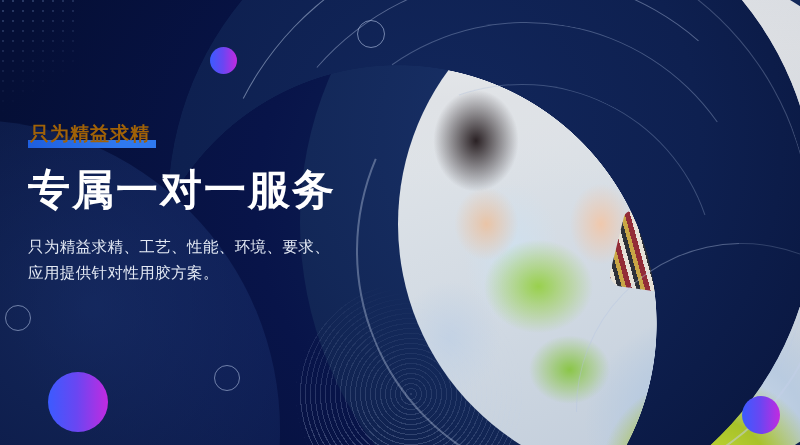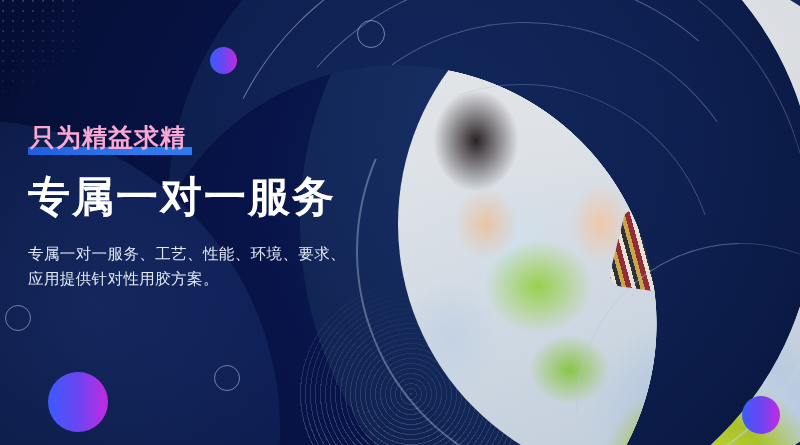--- a/index.html
+++ b/index.html
@@ -247,23 +247,23 @@
   .copy {
     position: absolute;
     left: 28px;
     top: 124px;
     width: 350px;
     z-index: 12;
   }
   .eyebrow {
     position: relative;
     display: inline-block;
-    font-size: 25px;
+    font-size: 19px;
     font-weight: 700;
-    color: #f9a8d4;
+    color: #a16207;
     letter-spacing: 1px;
     line-height: 1.1;
     padding: 0 2px 3px 2px;
   }
   .eyebrow .hl {
     position: absolute;
     left: 0;
     right: -4px;
     bottom: 0px;
     height: 8px;
@@ -333,18 +333,18 @@
   <div class="gdot d2"></div>
   <div class="gdot d3"></div>
 
   <div class="copy">
     <div class="eyebrow">
       <span class="hl"></span>
       <span>只为精益求精</span>
     </div>
     <div class="headline">专属一对一服务</div>
     <div class="desc">
-      <span>专属一对一服务、工艺、性能、环境、要求、</span>
+      <span>只为精益求精、工艺、性能、环境、要求、</span>
       <span class="l2">应用提供针对性用胶方案。</span>
     </div>
   </div>
 
 </div>
 
 </body></html>

